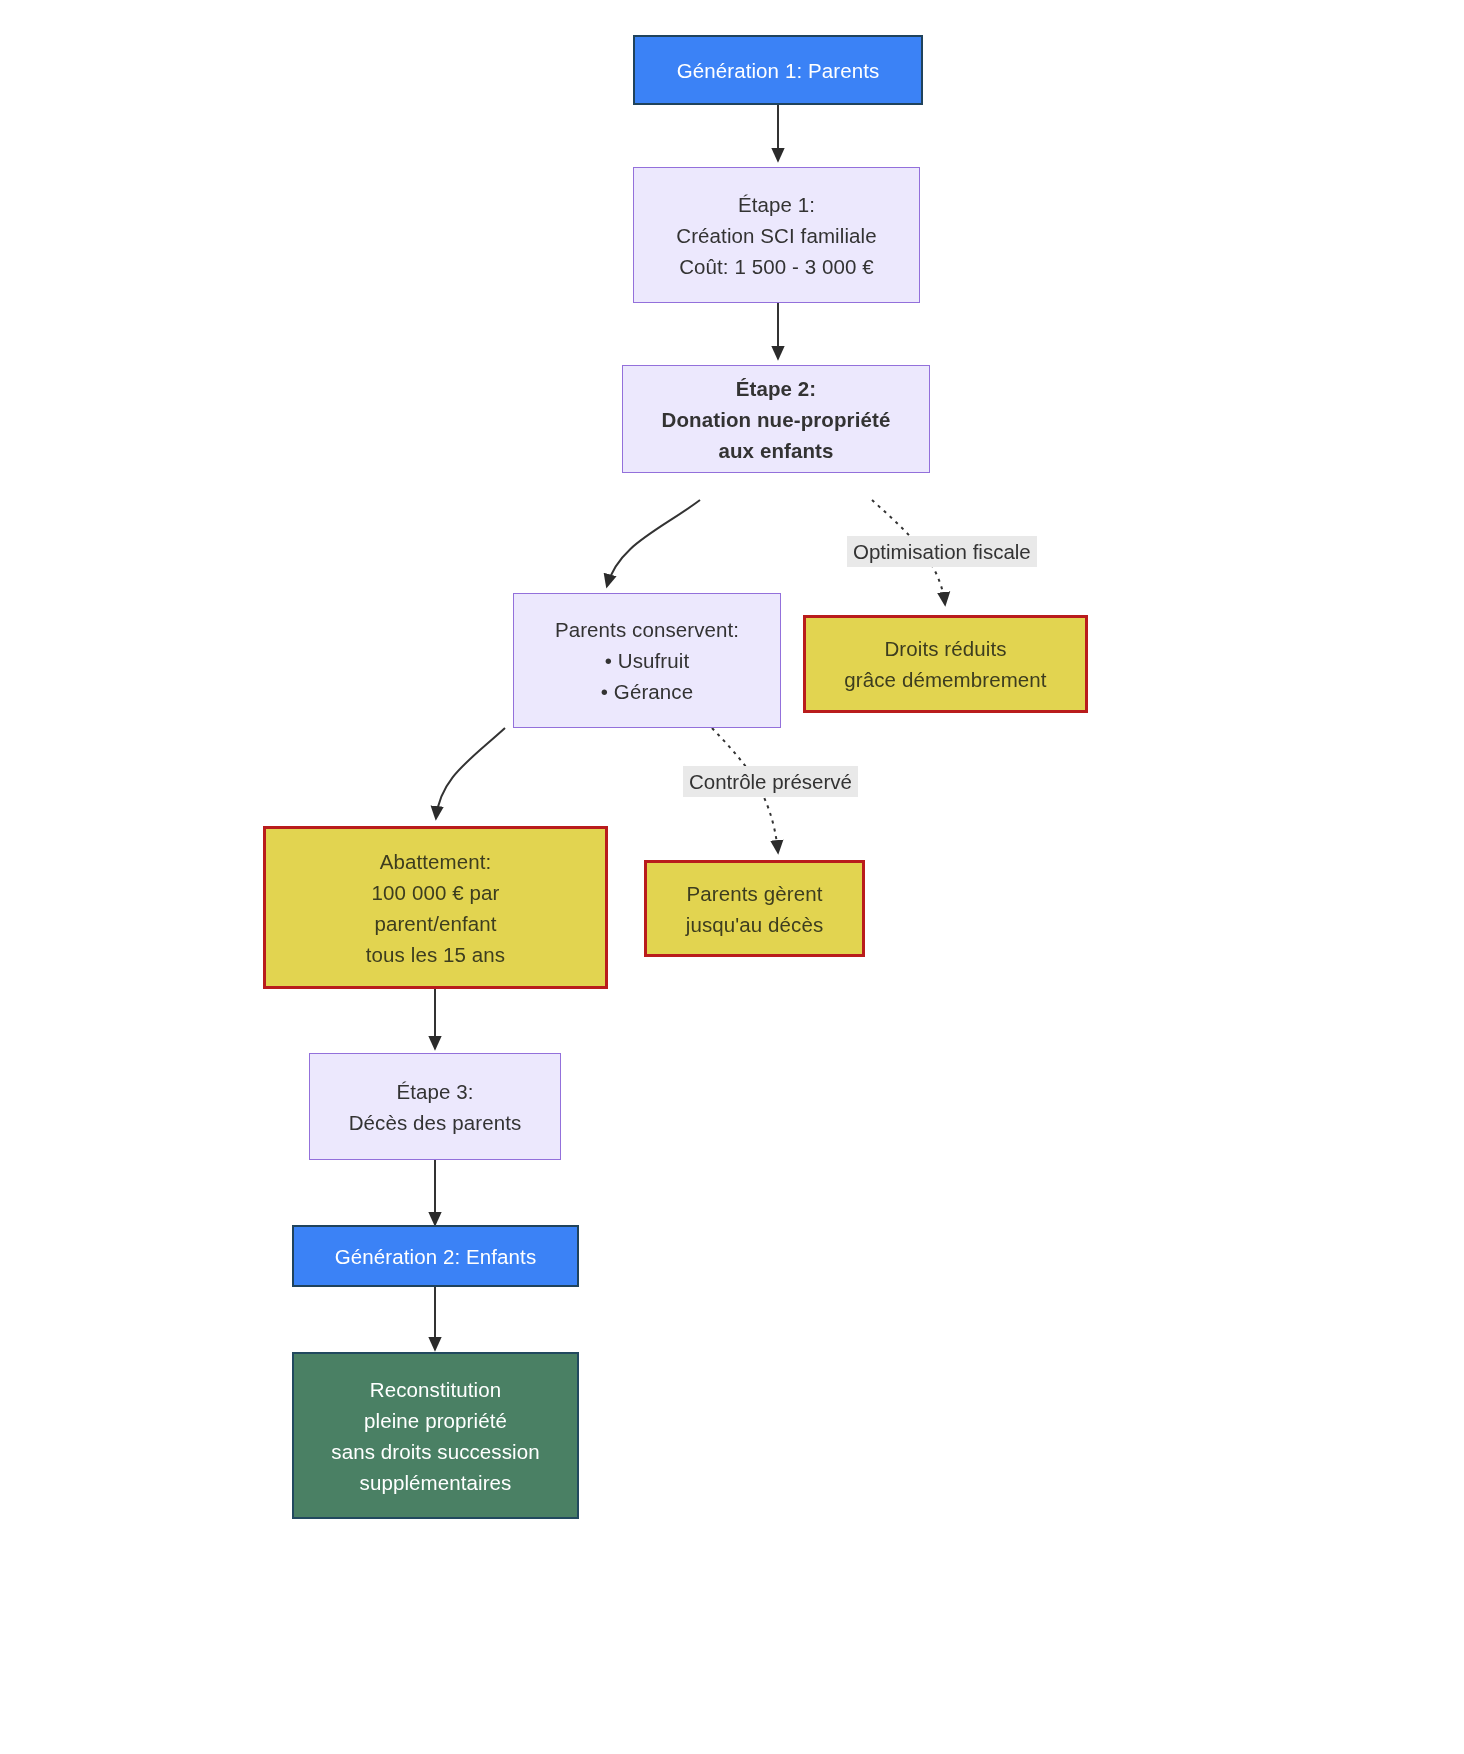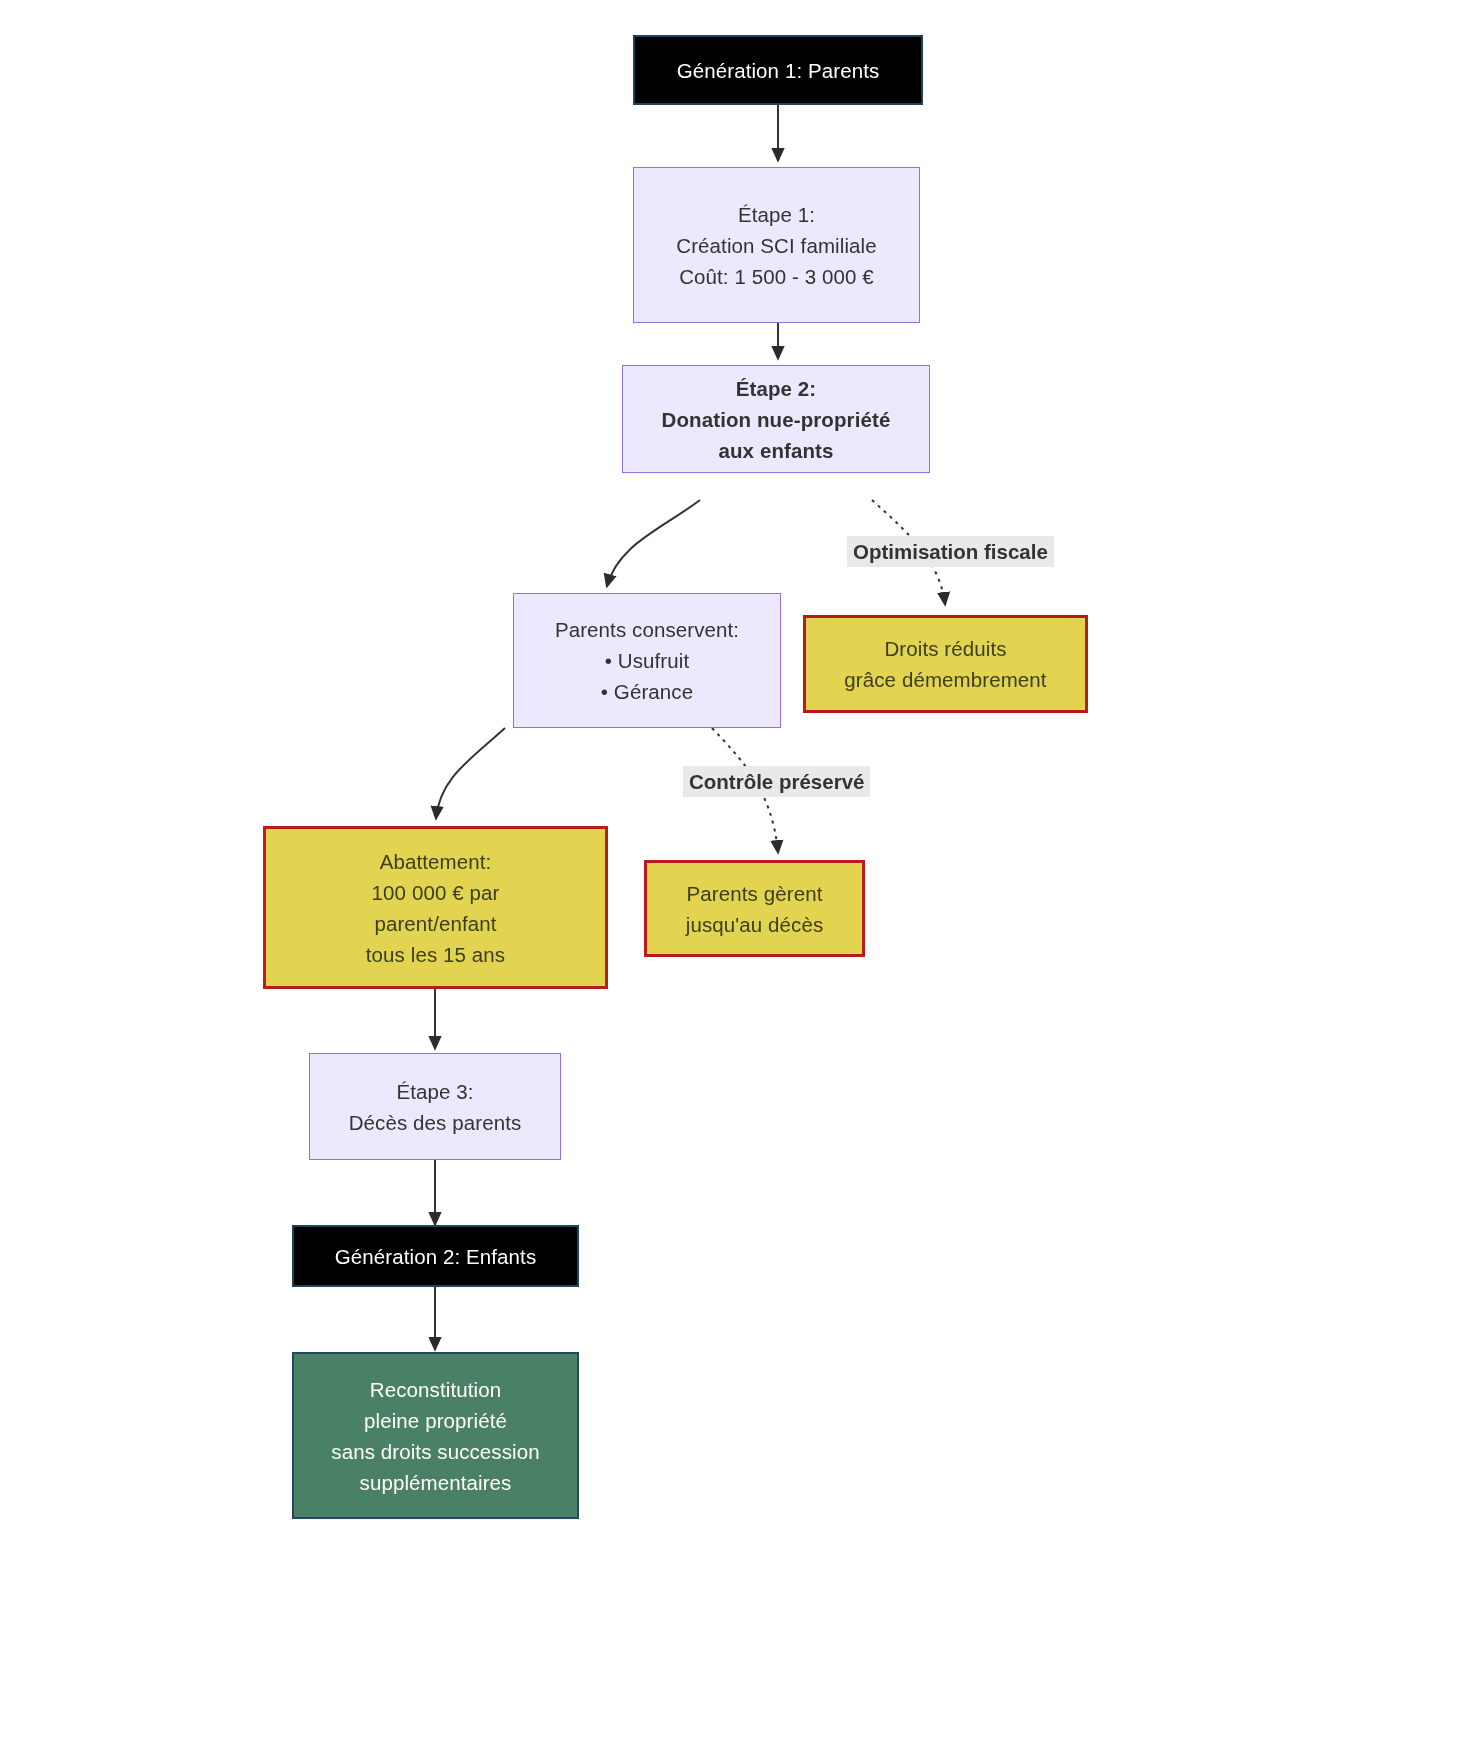--- a/index.html
+++ b/index.html
@@ -18,40 +18,39 @@
     letter-spacing:.1px;
   }
   .node .ln{display:block;white-space:pre;}
 
   
   .n-process{
     background:#ece8fd;border:1.6px solid #9370db;color:#333333;
   }
   
   .n-gen{
-    background:#000000;border:2.2px solid #20435c;color:#ffffff;
+    background:#3b82f6;border:2.2px solid #20435c;color:#ffffff;
   }
   
   .n-benefit{
     background:#e2d450;border:3px solid #b91c1c;color:#3d3d1f;
   }
   
   .n-outcome{
     background:#4a8064;border:2.6px solid #22495f;color:#ffffff;
   }
 
   .edge-label{
     position:absolute;
     background:#e9e9e9;
     color:#333333;
     font-size:20.5px;line-height:27px;
     padding:2px 6px;
     white-space:nowrap;
     box-sizing:border-box;
-    font-weight:bold;
   }
   .bullet-line{white-space:pre;}
 </style>
 </head>
 <body>
 
 <div id="canvas">
 
   <svg class="edges" viewBox="0 0 1464 1754" xmlns="http://www.w3.org/2000/svg">
     <defs>
@@ -76,21 +75,21 @@
 
     <path d="M 435 1160 L 435 1224" fill="none" stroke="#333333" stroke-width="2" marker-end="url(#arrow)"></path>
 
     <path d="M 435 1287 L 435 1349" fill="none" stroke="#333333" stroke-width="2" marker-end="url(#arrow)"></path>
   </svg>
 
   <div class="node n-gen" style="left:633px;top:35px;width:290px;height:70px;">
     <span class="ln">Génération 1: Parents</span>
   </div>
 
-  <div class="node n-process" style="left:633px;top:167px;width:287px;height:156px;">
+  <div class="node n-process" style="left:633px;top:167px;width:287px;height:136px;">
     <span class="ln">Étape 1:</span>
     <span class="ln">Création SCI familiale</span>
     <span class="ln">Coût: 1 500 - 3 000 €</span>
   </div>
 
   <div class="node n-process" style="left:622px;top:365px;width:308px;height:108px;font-weight:bold;">
     <span class="ln">Étape 2:</span>
     <span class="ln">Donation nue-propriété</span>
     <span class="ln">aux enfants</span>
   </div>

